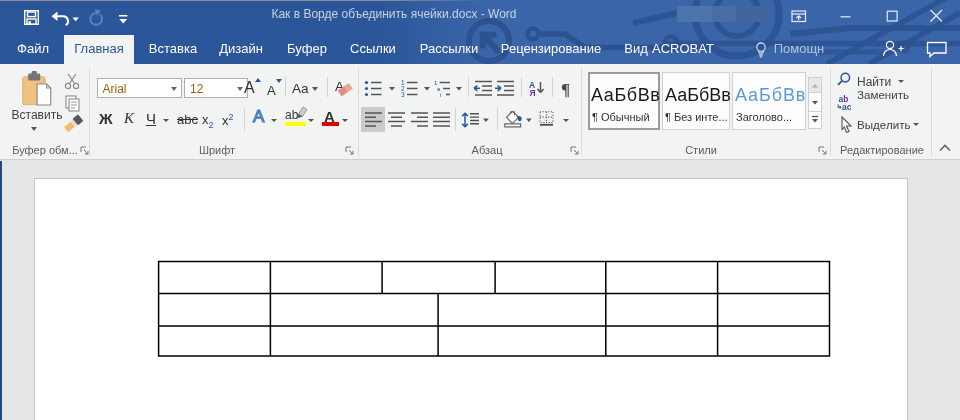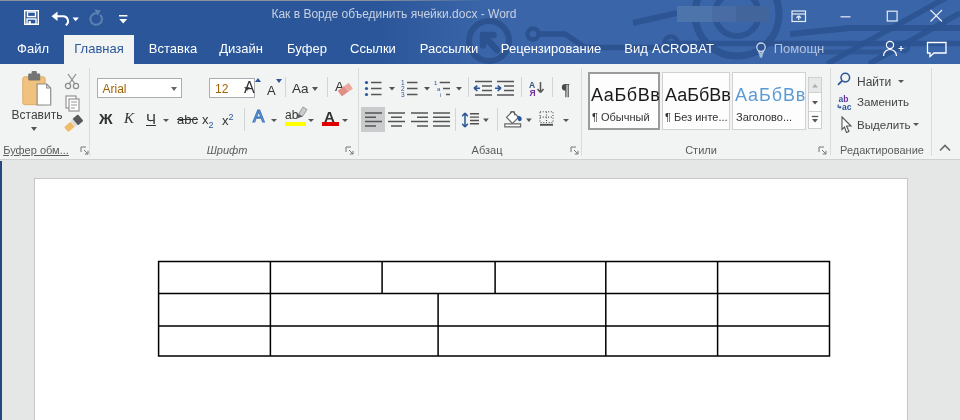--- a/index.html
+++ b/index.html
@@ -117,22 +117,22 @@
   </svg>
 
   <div class="abs" style="left:0;top:64px;width:960px;height:96px;background:#f2f3f3;border-bottom:1px solid #cfd0d1;"></div>
 
   <div class="vsep" style="left:89px;"></div>
   <div class="vsep" style="left:358px;"></div>
   <div class="vsep" style="left:581px;"></div>
   <div class="vsep" style="left:830px;"></div>
   <div class="vsep" style="left:931px;"></div>
 
-  <div class="glabel" style="left:36px;text-decoration:underline;">Буфер обм...</div>
-  <div class="glabel" style="left:227px;font-style:italic;">Шрифт</div>
+  <div class="glabel" style="left:45px;">Буфер обм...</div>
+  <div class="glabel" style="left:217px;">Шрифт</div>
   <div class="glabel" style="left:487px;text-align:right;">Абзац</div>
   <div class="glabel" style="left:701px;">Стили</div>
   <div class="glabel" style="left:878px;padding-left:8px;">Редактирование</div>
 
   <svg class="abs" style="left:18px;top:70px;width:42px;height:40px;" viewBox="0 0 42 40">
     <rect x="4.8" y="6.8" width="22.3" height="27.9" rx="2" fill="#f0c27d" stroke="#ddad64" stroke-width="1"></rect>
     <rect x="13.6" y="0.9" width="5.2" height="4.5" rx="1" fill="#757575"></rect>
     <rect x="10.2" y="3.4" width="12" height="7" rx="1.2" fill="#757575"></rect>
     <path d="M19.1 14 H28.7 L32.7 18 V35 H19.1 Z" fill="#fff" stroke="#8e8e8e" stroke-width="1.2"></path>
     <path d="M28.7 14 V18 H32.7" fill="none" stroke="#8e8e8e" stroke-width="1.2"></path>
@@ -168,21 +168,21 @@
     <path d="M1 1 H6 M1 1 V6 M4 4 L8 8 M8 8 V4.8 M8 8 H4.8" stroke="#777" fill="none" stroke-width="1"></path>
   </svg>
   <svg class="launch" style="left:818px;top:146px;" viewBox="0 0 10 10">
     <path d="M1 1 H6 M1 1 V6 M4 4 L8 8 M8 8 V4.8 M8 8 H4.8" stroke="#777" fill="none" stroke-width="1"></path>
   </svg>
 
   <div class="combo" style="left:96.5px;top:78px;width:85px;">
       <span class="tx">Arial</span>
       <span class="ar"></span>
     </div>
-  <div class="combo" style="left:184px;top:78px;width:46px;margin-left:25px;">
+  <div class="combo" style="left:184px;top:78px;width:64px;">
       <span class="tx">12</span>
       <span class="ar"></span>
     </div>
 
   <div class="abs" style="left:244px;top:79px;font-size:16px;color:#333;">A</div>
   <div class="abs" style="left:255px;top:78px;width:0;height:0;border-left:3.2px solid transparent;border-right:3.2px solid transparent;border-bottom:4.2px solid #2b579a;"></div>
   <div class="abs" style="left:267px;top:83px;font-size:13px;color:#333;">A</div>
   <div class="abs" style="left:276px;top:79px;width:0;height:0;border-left:3.2px solid transparent;border-right:3.2px solid transparent;border-top:4.2px solid #2b579a;"></div>
   <div class="vsep2" style="left:285px;top:77px;height:20px;"></div>
   <div class="vsep2" style="left:327px;top:77px;height:20px;"></div>
@@ -331,21 +331,21 @@
   <div class="abs" style="left:857px;top:75px;font-size:12px;color:#444;">Найти</div>
   <div class="abs" style="left:898px;top:80px;width:0;height:0;border-left:3px solid transparent;border-right:3px solid transparent;border-top:3.5px solid #555;"></div>
 
   <svg class="abs" style="left:836px;top:94px;width:19px;height:17px;" viewBox="0 0 19 17">
     <text x="2.5" y="7.5" font-size="8.5" fill="#2b579a" font-weight="bold" font-family="Liberation Sans">a</text>
     <text x="7.3" y="7.5" font-size="8.5" fill="#7030a0" font-weight="bold" font-family="Liberation Sans">b</text>
     <text x="6" y="16" font-size="8.5" fill="#2b579a" font-weight="bold" font-family="Liberation Sans">ac</text>
     <path d="M2.2 10.5 v2.8 h2.2" stroke="#2b579a" fill="none" stroke-width="1.1"></path>
     <path d="M3.6 15 l2 -1.7 -2 -1.7 z" fill="#2b579a"></path>
   </svg>
-  <div class="abs" style="left:857px;top:95px;font-size:11.6px;color:#444;">Заменить</div>
+  <div class="abs" style="left:857px;top:88px;font-size:11.6px;color:#444;">Заменить</div>
 
   <svg class="abs" style="left:840px;top:116px;width:13px;height:17px;" viewBox="0 0 13 17">
     <path d="M2 1 L11 10 H6.5 L9 15.5 L6.5 16.5 L4.5 11 L2 13.5 Z" fill="#fff" stroke="#555" stroke-width="1.1"></path>
   </svg>
   <div class="abs" style="left:857px;top:118px;font-size:11.6px;color:#444;">Выделить</div>
   <div class="abs" style="left:913px;top:123px;width:0;height:0;border-left:3px solid transparent;border-right:3px solid transparent;border-top:3.5px solid #555;"></div>
 
   <svg class="abs" style="left:938px;top:143px;width:14px;height:10px;" viewBox="0 0 14 10">
     <path d="M2 7.5 L7 2.5 L12 7.5" stroke="#666" fill="none" stroke-width="1.6"></path>
   </svg>

